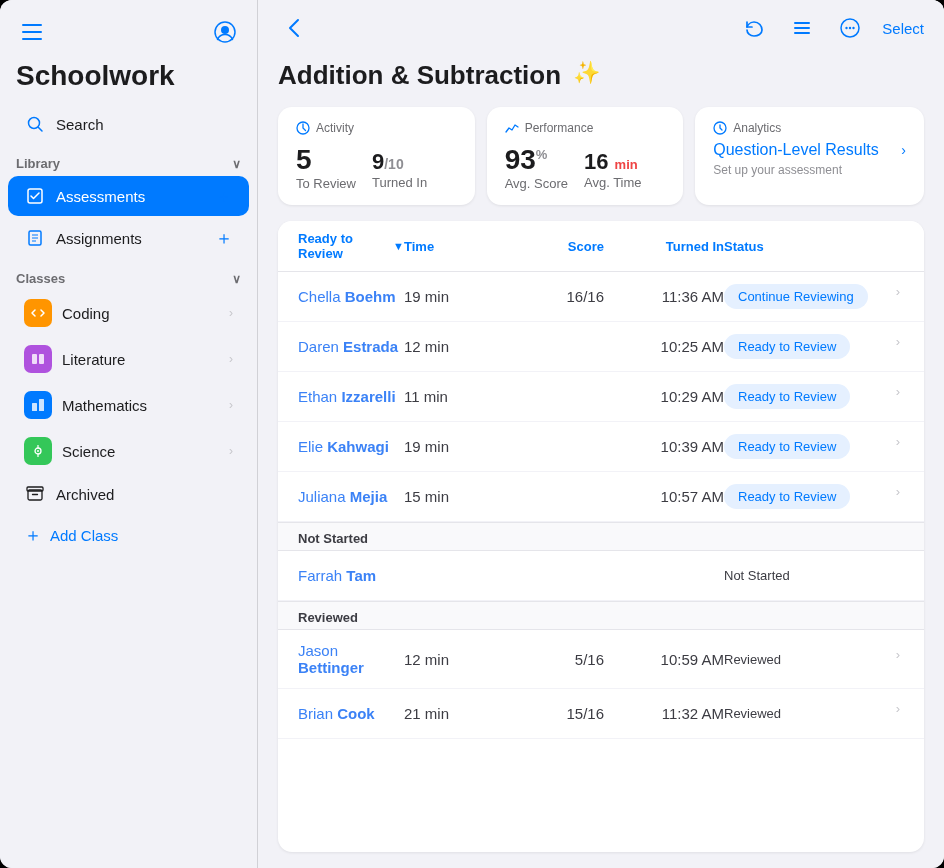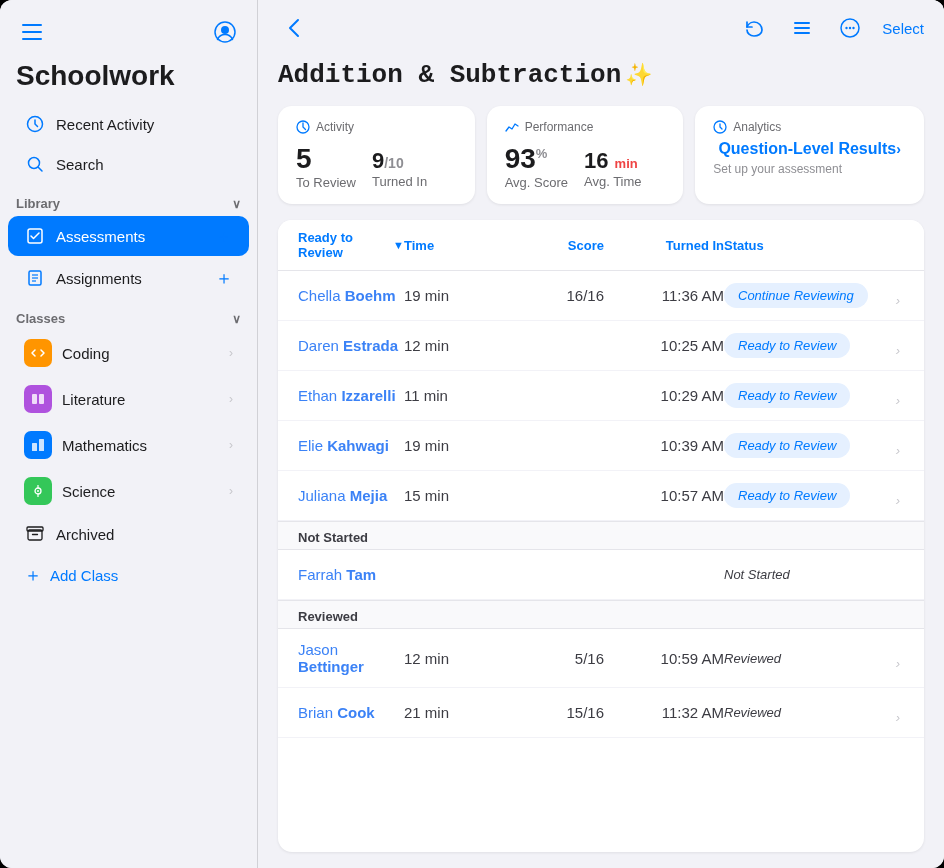--- a/index.html
+++ b/index.html
@@ -186,23 +186,22 @@
       font-size: 15px;
       font-weight: 500;
       cursor: pointer;
     }
     .page-title {
       font-size: 26px;
       font-weight: 700;
       color: #1c1c1e;
       padding: 4px 20px 16px 20px;
       display: flex;
-      align-items: center;
-      gap: 4px;
-      font-family: Liberation Mono, monospace;
+      align-items: flex-start;
+      gap: 12px;
     }
     .sparkle {
       color: #ffd60a;
       font-size: 22px;
     }
 
     
     .stat-cards-row {
       display: flex;
       gap: 12px;
@@ -270,25 +269,25 @@
     .analytics-card .card-header {
       display: flex;
       align-items: center;
       gap: 6px;
       font-size: 12px;
       color: #6c6c70;
       margin-bottom: 6px;
     }
     .analytics-card .card-title {
       font-size: 16px;
-      font-weight: 700;
-      color: #007aff;
-      display: flex;
-      align-items: center;
-      justify-content: center;
+      font-weight: 400;
+      color: #007aff;
+      display: flex;
+      align-items: center;
+      justify-content: space-between;
     }
     .analytics-card .card-subtitle {
       font-size: 12px;
       color: #8e8e93;
       margin-top: 4px;
     }
     .chevron-right-blue {
       color: #007aff;
       font-size: 14px;
     }
@@ -355,24 +354,23 @@
       color: #3c3c43;
       text-align: right;
     }
     .td-turned-in {
       font-size: 15px;
       color: #3c3c43;
       text-align: right;
     }
     .td-status {
       display: flex;
-      align-items: flex-end;
+      align-items: flex-start;
       justify-content: space-between;
       padding-right: 4px;
-      font-style: italic;
     }
     .status-badge {
       padding: 5px 14px;
       border-radius: 20px;
       font-size: 13px;
       font-weight: 500;
       background: #e5f0ff;
       color: #007aff;
     }
     .status-badge.reviewed {
@@ -416,29 +414,20 @@
         <svg width="22" height="22" viewBox="0 0 22 22" fill="none">
           <circle cx="11" cy="11" r="10" stroke="#007aff" stroke-width="1.5"></circle>
           <circle cx="11" cy="9" r="4" fill="#007aff"></circle>
           <path d="M3.5 18.5c1.5-3.5 4.5-5 7.5-5s6 1.5 7.5 5" stroke="#007aff" stroke-width="1.5" stroke-linecap="round"></path>
         </svg>
       </div>
     </div>
 
     <div class="sidebar-title">Schoolwork</div>
 
-    <div class="sidebar-nav-item">
-      <span class="sidebar-nav-icon">
-        <svg width="18" height="18" viewBox="0 0 18 18" fill="none">
-          <circle cx="9" cy="9" r="7.5" stroke="#007aff" stroke-width="1.5"></circle>
-          <path d="M9 5v4l2.5 2.5" stroke="#007aff" stroke-width="1.5" stroke-linecap="round"></path>
-        </svg>
-      </span>
-      <span class="sidebar-nav-label">Recent Activity</span>
-    </div>
 
     <div class="sidebar-nav-item">
       <span class="sidebar-nav-icon">
         <svg width="18" height="18" viewBox="0 0 18 18" fill="none">
           <circle cx="8" cy="8" r="5.5" stroke="#007aff" stroke-width="1.5"></circle>
           <path d="M12.5 12.5L16 16" stroke="#007aff" stroke-width="1.5" stroke-linecap="round"></path>
         </svg>
       </span>
       <span class="sidebar-nav-label">Search</span>
     </div>

